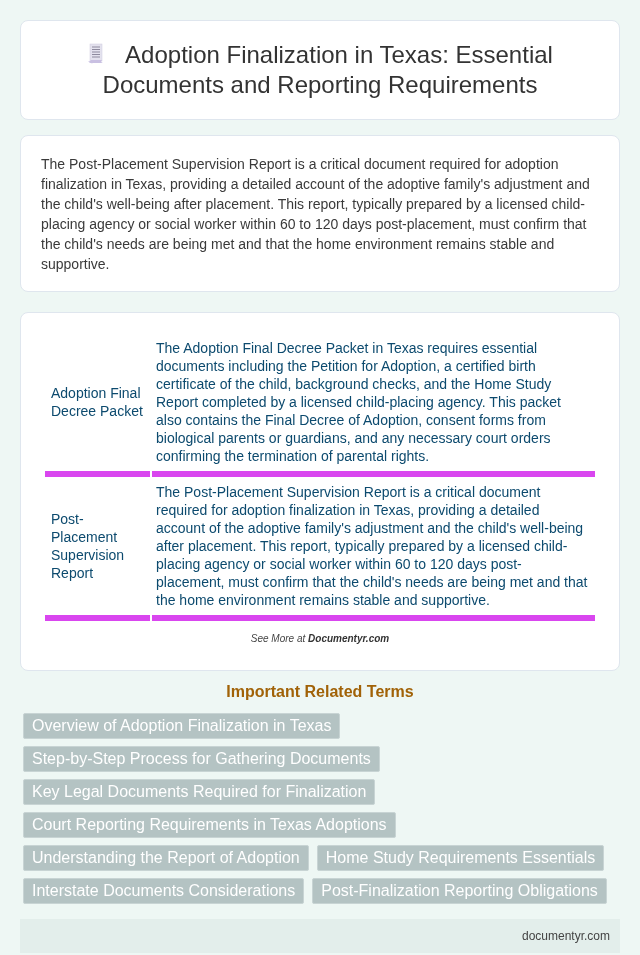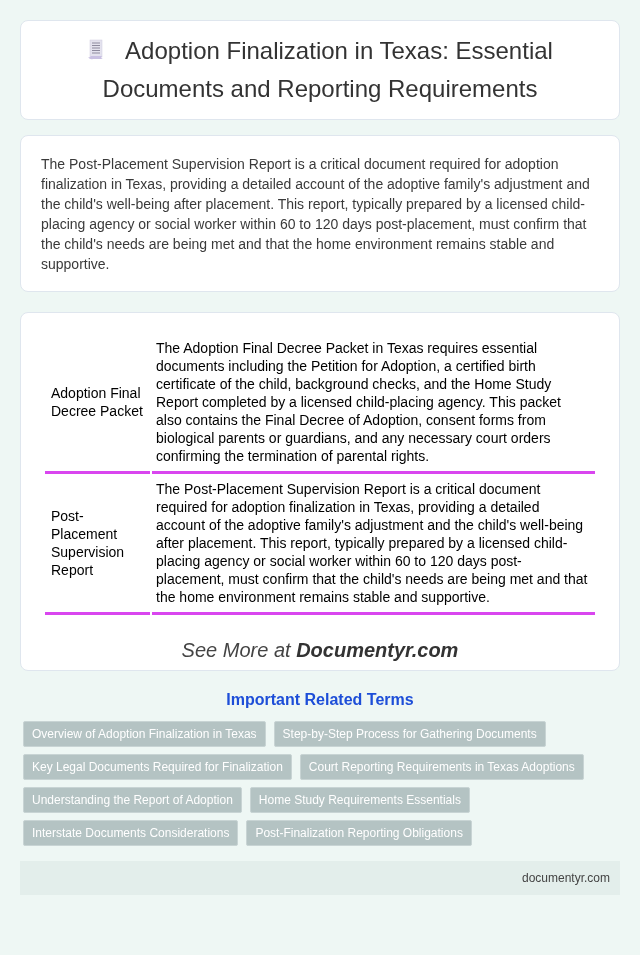--- a/index.html
+++ b/index.html
@@ -19,21 +19,21 @@
     .title-card {
       height: 100px;
       display: flex;
       align-items: center;
       justify-content: center;
       text-align: center;
       padding: 0 40px;
     }
     .title {
       font-size: 24px;
-      line-height: 38px;
+      line-height: 30px;
       font-weight: normal;
       color: #333;
     }
     .doc-icon {
       display: inline-block;
       width: 18px;
       height: 22px;
       vertical-align: -2px;
       margin-right: 20px;
     }
@@ -53,56 +53,56 @@
       height: 359px;
     }
     table.doc-table {
       width: 100%;
       border-collapse: separate;
       border-spacing: 2px 0;
     }
     .doc-table td {
       font-size: 14px;
       line-height: 18px;
-      color: #000000;
+      color: #0c4a6e;
       vertical-align: middle;
-      border-bottom: 3px solid #d946ef;
+      border-bottom: 6px solid #d946ef;
     }
     .doc-table td.term {
       width: 105px;
       padding: 8px 6px 8px 6px;
     }
     .doc-table td.desc {
       padding: 6px 6px 6px 4px;
     }
     .see-more {
       text-align: center;
-      font-size: 20px;
+      font-size: 10px;
       font-style: italic;
       color: #444;
-      margin-top: 24px;
+      margin-top: 12px;
     }
     .see-more b { font-weight: bold; color: #333; }
     .related-title {
       text-align: center;
       font-size: 16px;
-      color: #1d4ed8;
-      margin-top: 20px;
+      color: #a16207;
+      margin-top: 12px;
       margin-bottom: 12px;
     }
     .tags {
       display: flex;
       flex-wrap: wrap;
       gap: 7px 8px;
       padding: 0 3px;
     }
     .tag {
       background: #b4c3c3;
       color: #ffffff;
-      font-size: 12px;
+      font-size: 16px;
       line-height: 16px;
       padding: 4px 8px;
       border-radius: 2px;
       border: 1px solid #c8d4d4;
       cursor: pointer;
     }
     .footer {
       margin-top: 15px;
       background: #e3eeeb;
       height: 34px;

